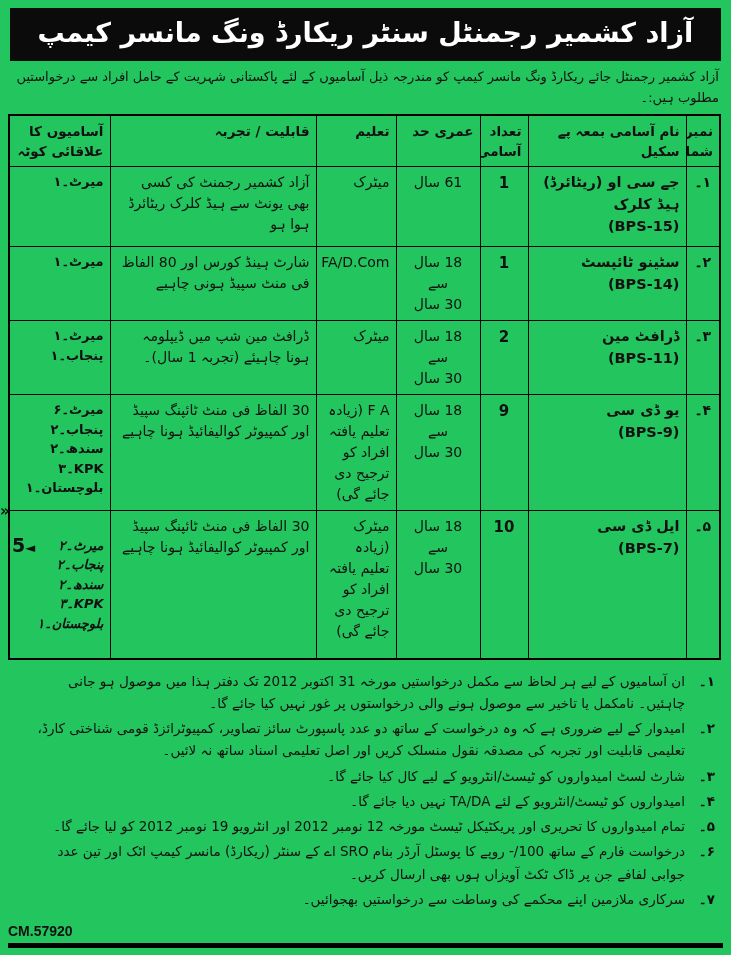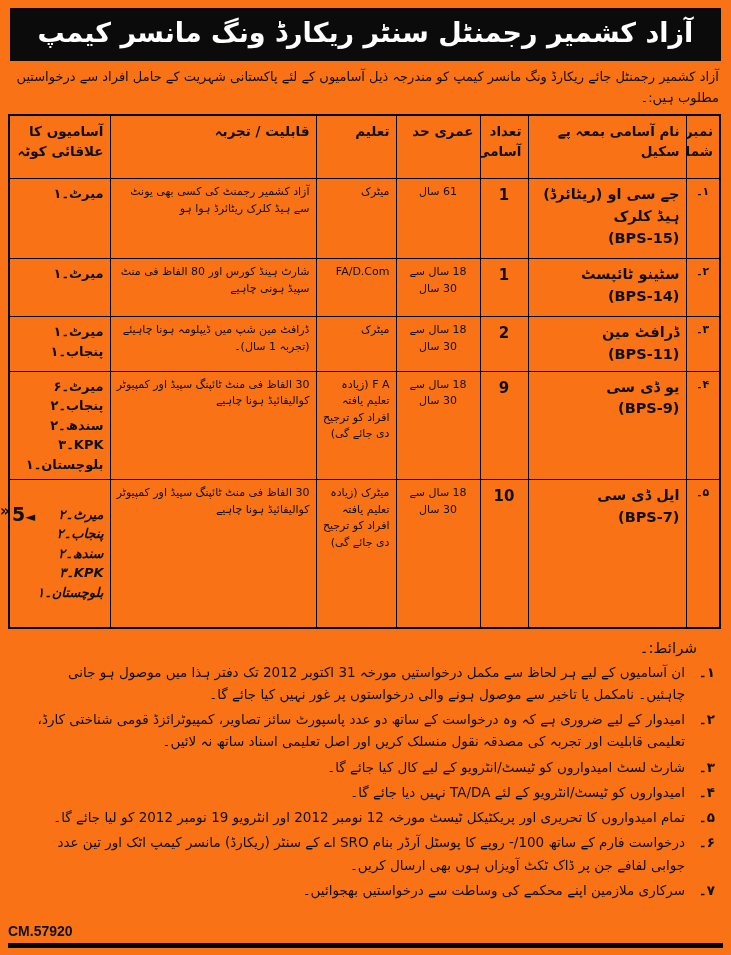--- a/index.html
+++ b/index.html
@@ -4,21 +4,21 @@
 <style>
   * { margin:0; padding:0; box-sizing:border-box; }
   html,body { width:731px; }
   body {
     font-family:"DejaVu Sans", sans-serif;
     background:#e9e9e6;
     direction:rtl;
   }
   .page {
     width:731px; height:955px;
-    background:#f97316;
+    background:#22c55e;
     position:relative;
     padding:8px 10px 0;
     overflow:hidden;
     color:#111;
   }
   .banner {
     background:#0b0b0b;
     color:#ffffff;
     text-align:center;
     font-size:27px;
@@ -42,29 +42,29 @@
   table.vacancy-table {
     width:711px;
     border-collapse:collapse;
     border:2px solid #000;
     table-layout:fixed;
   }
   .vacancy-table th, .vacancy-table td {
     border:1px solid #000;
     vertical-align:top;
     padding:5px 6px;
-    font-size:11px;
+    font-size:14px;
     line-height:1.5;
     text-align:right;
     white-space:pre-line;
     overflow:hidden;
   }
   .vacancy-table thead th {
     font-weight:bold;
-    height:64px;
+    height:52px;
     font-size:13.5px;
   }
   tr.row-1 td { height:80px; }
   tr.row-2 td { height:58px; }
   tr.row-3 td { height:54px; }
   tr.row-4 td { height:98px; }
   tr.row-5 td { height:102px; }
   td.cell-serial { text-align:center; font-weight:bold; }
   td.cell-post { font-weight:bold; font-size:14.5px; }
   td.cell-count { text-align:center; font-weight:bold; font-size:15px; }
@@ -220,21 +220,20 @@
 بلوچستان۔۱</span>
           <span class="handwritten-note">
             <span>5</span><span class="arrow">◄</span>
           </span>
         </td>
       </tr>
     </tbody>
   </table>
 
   <div class="conditions">
-    <div class="conditions-heading">شرائط:۔</div>
 
     <div class="condition-item">
       <span class="condition-number">۱۔</span>
       <span class="condition-text">ان آسامیوں کے لیے ہر لحاظ سے مکمل درخواستیں مورخہ 31 اکتوبر 2012 تک دفتر ہذا میں موصول ہو جانی چاہئیں۔ نامکمل یا تاخیر سے موصول ہونے والی درخواستوں پر غور نہیں کیا جائے گا۔</span>
     </div>
     <div class="condition-item">
       <span class="condition-number">۲۔</span>
       <span class="condition-text">امیدوار کے لیے ضروری ہے کہ وہ درخواست کے ساتھ دو عدد پاسپورٹ سائز تصاویر، کمپیوٹرائزڈ قومی شناختی کارڈ، تعلیمی قابلیت اور تجربہ کی مصدقہ نقول منسلک کریں اور اصل تعلیمی اسناد ساتھ نہ لائیں۔</span>
     </div>
     <div class="condition-item">

